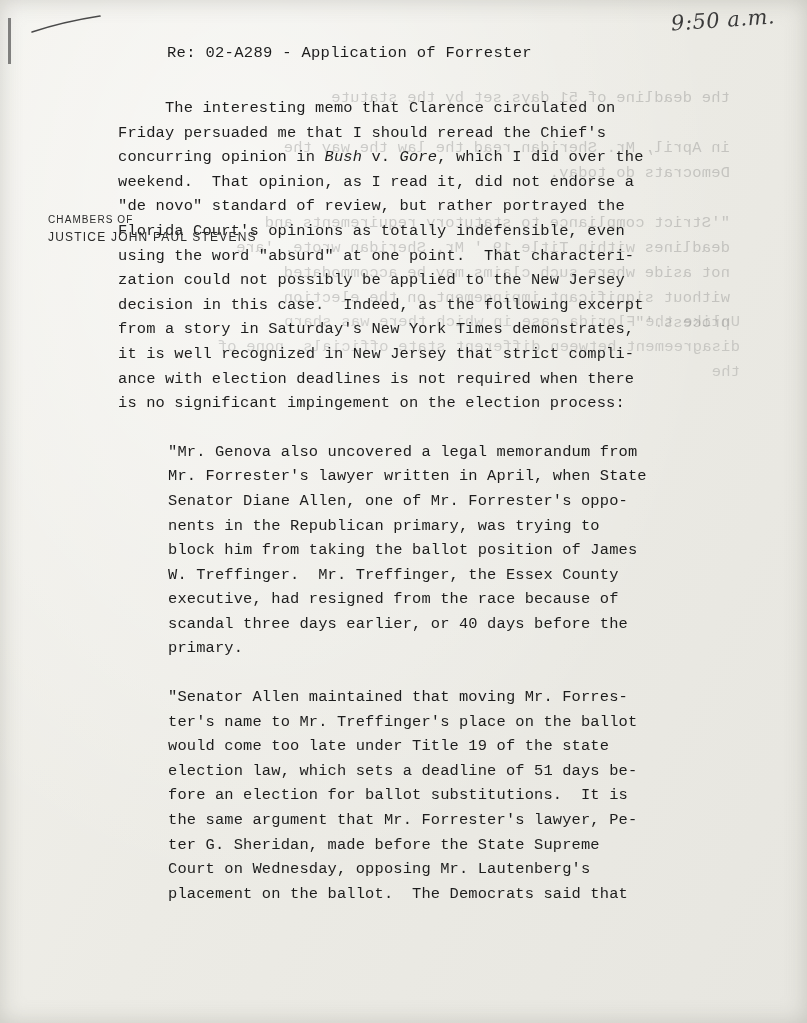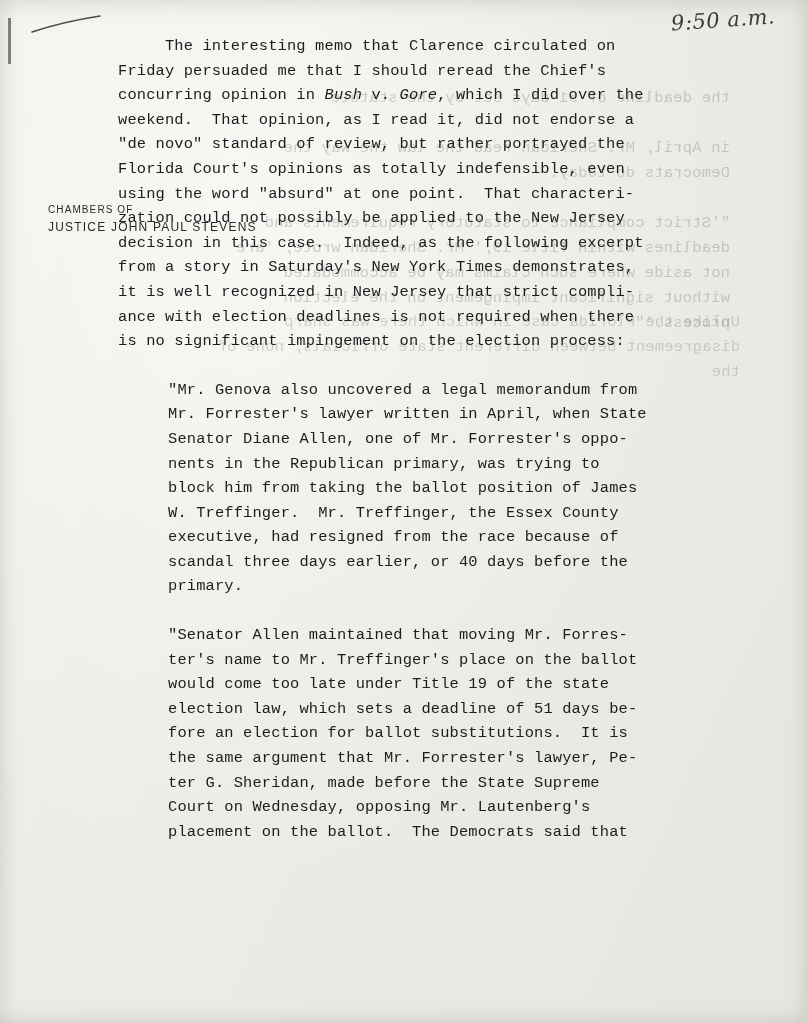--- a/index.html
+++ b/index.html
@@ -202,20 +202,21 @@
   <div class="content">
 
 
     <div class="chambers">
       <div>CHAMBERS OF</div>
       <div class="who">JUSTICE JOHN PAUL STEVENS</div>
     </div>
 
 
 
+    <div class="re-line">Re:  02-A289 -  Application of Forrester</div>
 
     <div class="body">
       <p class="para indent-first"><span>     The interesting memo that Clarence circulated on
 Friday persuaded me that I should reread the Chief's
 concurring opinion in </span><em class="ital">Bush</em><span> v. </span><em class="ital">Gore</em><span>, which I did over the
 weekend.  That opinion, as I read it, did not endorse a
 "de novo" standard of review, but rather portrayed the
 Florida Court's opinions as totally indefensible, even
 using the word "absurd" at one point.  That characteri-
 zation could not possibly be applied to the New Jersey

